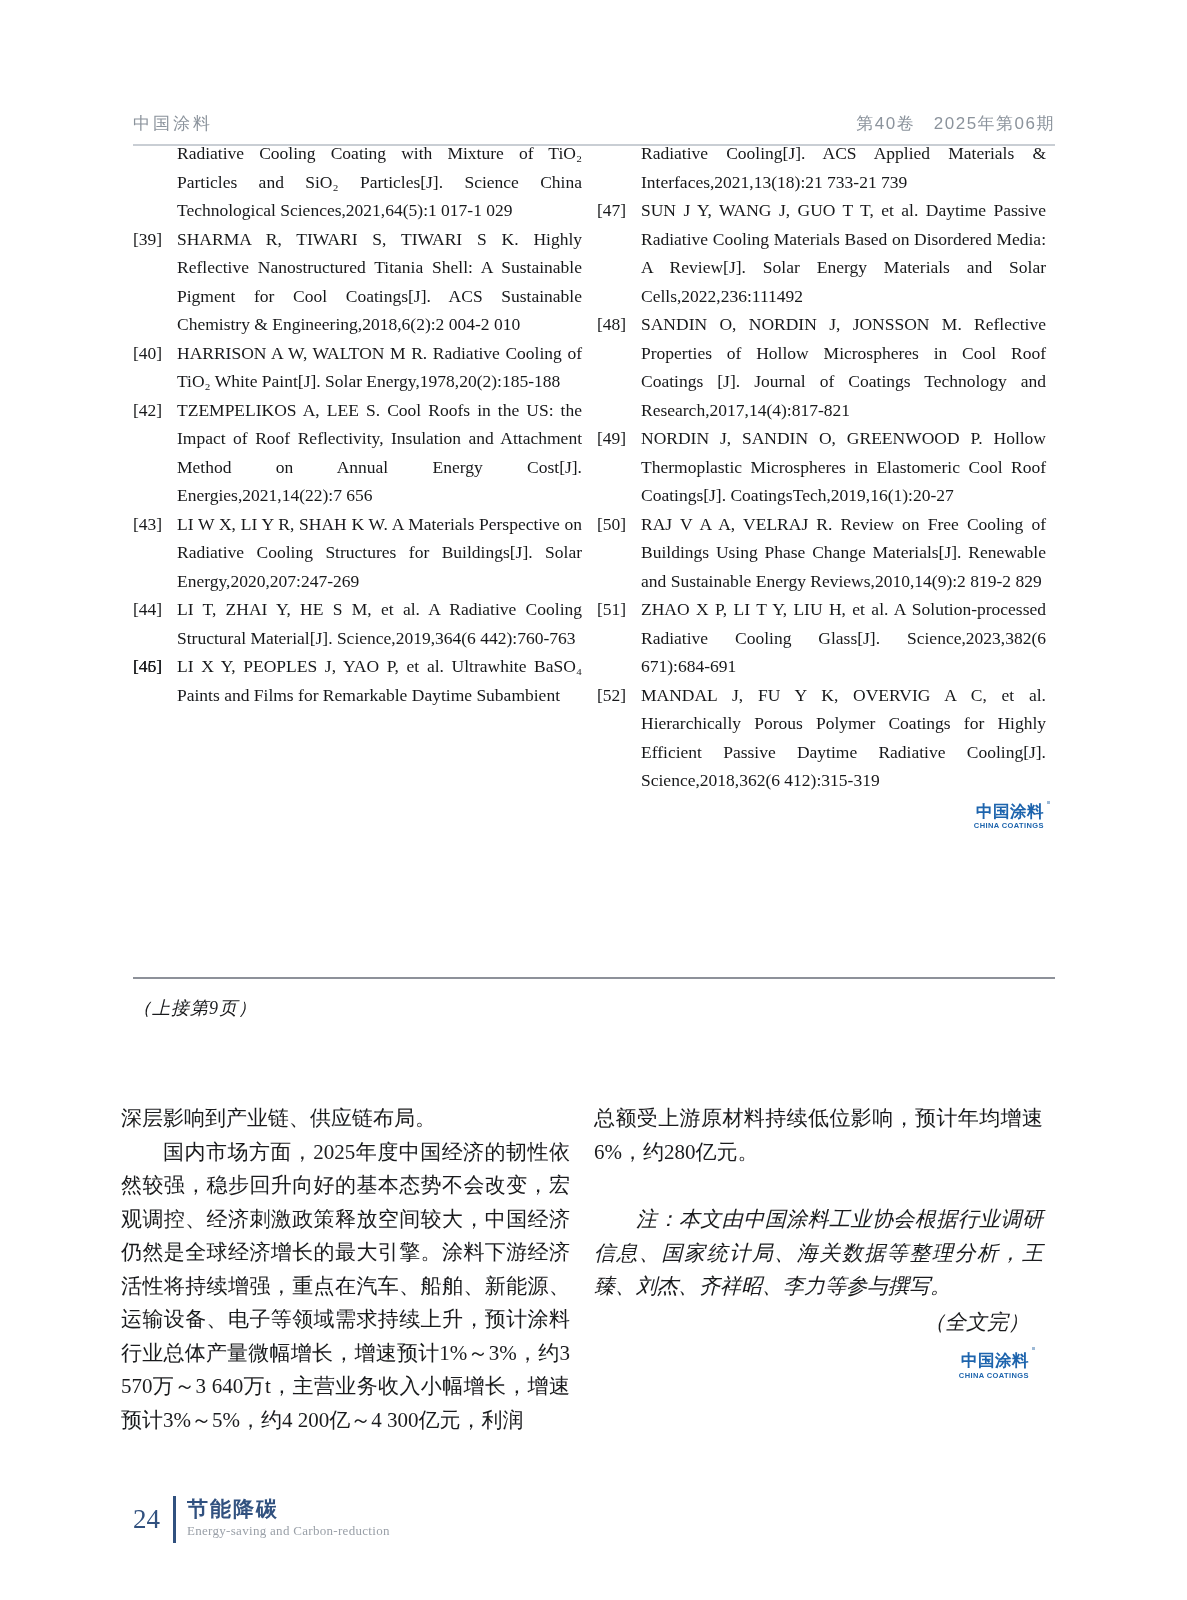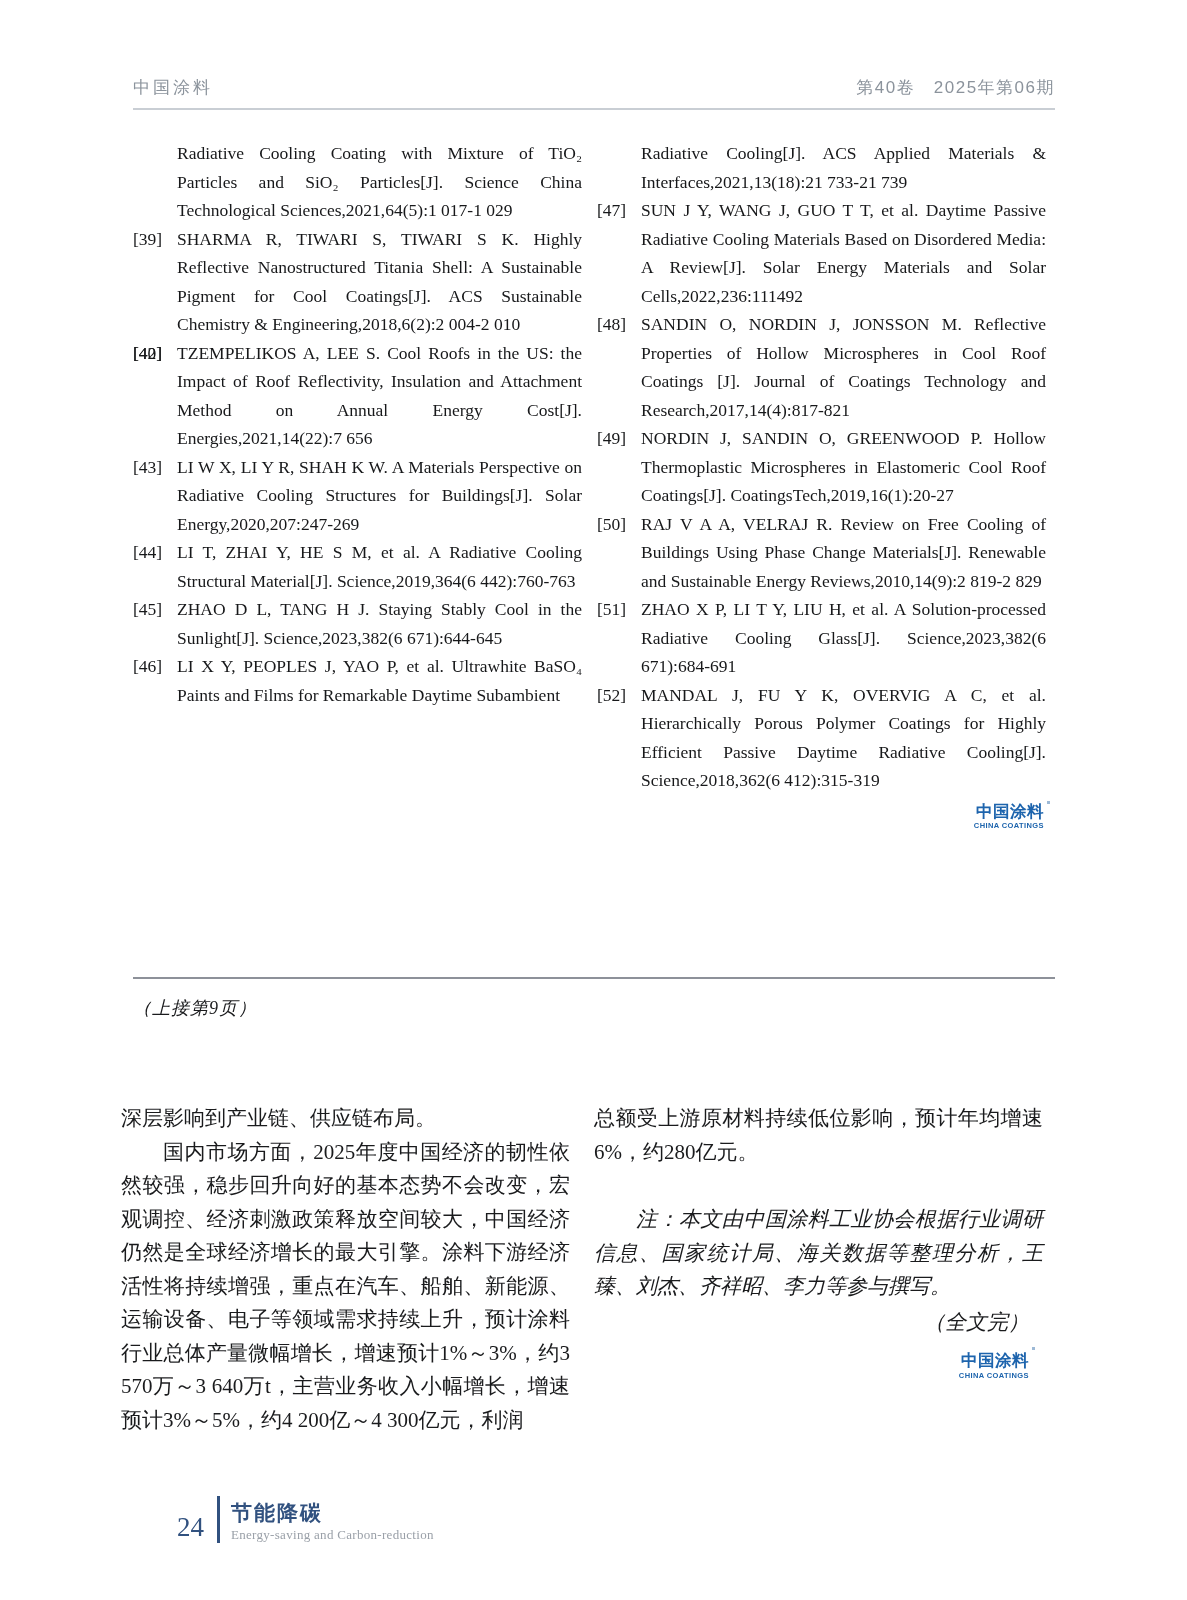--- a/index.html
+++ b/index.html
@@ -14,21 +14,21 @@
 
   
   .running-head {
     position:absolute; left:133px; right:132px; top:76px;
     display:flex; justify-content:space-between; align-items:flex-end;
     font-family:"Liberation Sans","DejaVu Sans",sans-serif;
     font-size:17px; color:#8b939c; letter-spacing:3px;
     padding-bottom:9px;
     border-bottom:2px solid #c9ced4;
   }
-  .running-head .vol { letter-spacing:1.5px; }
+  .running-head .vol { letter-spacing:1.5px;margin-top:36px; }
 
   
   .refs {
     position:absolute; top:139px; left:133px; width:922px;
     display:flex; gap:15px;
   }
   .refs .col { width:449px; }
   .ref {
     position:relative;
     padding-left:44px;
@@ -76,21 +76,21 @@
   .article .col { width:449px; }
   .article p { margin:0; text-align:justify; }
   .p-indent { text-indent:2em; }
   .p-note { text-indent:2em; font-style:italic; margin-top:34px !important; }
   .p-end { text-align:right !important; font-style:italic; padding-right:14px; margin-top:2px !important; }
   .logo-after-article { margin-top:10px; padding-right:14px; }
 
   
   .footer {
     position:absolute; left:133px; top:1496px;
-    display:flex; align-items:flex-end;margin-left:44px;
+    display:flex; align-items:flex-start;
   }
   .page-num {
     font-size:27px; color:#31517f; padding-top:8px;
     font-family:"Liberation Serif","DejaVu Serif",serif;
   }
   .footer-bar { width:3px; height:47px; background:#31517f; margin:0 11px 0 13px; }
   .footer-titles { display:flex; flex-direction:column; justify-content:center; }
   .footer-cn {
     font-family:"Liberation Sans","DejaVu Sans",sans-serif;
     font-size:21px; font-weight:bold; color:#31517f; letter-spacing:2px; line-height:1.2;
@@ -107,25 +107,25 @@
 
   <div class="running-head">
     <span>中国涂料</span>
     <span class="vol">第40卷　2025年第06期</span>
   </div>
 
   <div class="refs">
     <div class="col">
         <div class="ref"><span class="ref-num"></span><span class="ref-text">Radiative Cooling Coating with Mixture of TiO₂ Particles and SiO₂ Particles[J]. Science China Technological Sciences,2021,64(5):1 017-1 029</span></div>
         <div class="ref"><span class="ref-num">[39]</span><span class="ref-text">SHARMA R, TIWARI S, TIWARI S K. Highly Reflective Nanostructured Titania Shell: A Sustainable Pigment for Cool Coatings[J]. ACS Sustainable Chemistry &amp; Engineering,2018,6(2):2 004-2 010</span></div>
-        <div class="ref"><span class="ref-num">[40]</span></div>
+        <div class="ref"><span class="ref-num">[40]</span><span class="ref-text">HARRISON A W, WALTON M R. Radiative Cooling of TiO₂ White Paint[J]. Solar Energy,1978,20(2):185-188</span></div>
         <div class="ref"><span class="ref-num">[42]</span><span class="ref-text">TZEMPELIKOS A, LEE S. Cool Roofs in the US: the Impact of Roof Reflectivity, Insulation and Attachment Method on Annual Energy Cost[J]. Energies,2021,14(22):7 656</span></div>
         <div class="ref"><span class="ref-num">[43]</span><span class="ref-text">LI W X, LI Y R, SHAH K W. A Materials Perspective on Radiative Cooling Structures for Buildings[J]. Solar Energy,2020,207:247-269</span></div>
         <div class="ref"><span class="ref-num">[44]</span><span class="ref-text">LI T, ZHAI Y, HE S M, et al. A Radiative Cooling Structural Material[J]. Science,2019,364(6 442):760-763</span></div>
-        <div class="ref"><span class="ref-num">[45]</span><span class="ref-text">ZHAO D L, TANG H J. Staying Stably Cool in the Sunlight[J]. Science,2023,382(6 671):644-645</span></div>
+        <div class="ref"><span class="ref-num">[45]</span></div>
         <div class="ref"><span class="ref-num">[46]</span><span class="ref-text">LI X Y, PEOPLES J, YAO P, et al. Ultrawhite BaSO₄ Paints and Films for Remarkable Daytime Subambient</span></div>
       </div>
     <div class="col">
       <div>
           <div class="ref"><span class="ref-num"></span><span class="ref-text">Radiative Cooling[J]. ACS Applied Materials &amp; Interfaces,2021,13(18):21 733-21 739</span></div>
           <div class="ref"><span class="ref-num">[47]</span><span class="ref-text">SUN J Y, WANG J, GUO T T, et al. Daytime Passive Radiative Cooling Materials Based on Disordered Media: A Review[J]. Solar Energy Materials and Solar Cells,2022,236:111492</span></div>
           <div class="ref"><span class="ref-num">[48]</span><span class="ref-text">SANDIN O, NORDIN J, JONSSON M. Reflective Properties of Hollow Microspheres in Cool Roof Coatings [J]. Journal of Coatings Technology and Research,2017,14(4):817-821</span></div>
           <div class="ref"><span class="ref-num">[49]</span><span class="ref-text">NORDIN J, SANDIN O, GREENWOOD P. Hollow Thermoplastic Microspheres in Elastomeric Cool Roof Coatings[J]. CoatingsTech,2019,16(1):20-27</span></div>
           <div class="ref"><span class="ref-num">[50]</span><span class="ref-text">RAJ V A A, VELRAJ R. Review on Free Cooling of Buildings Using Phase Change Materials[J]. Renewable and Sustainable Energy Reviews,2010,14(9):2 819-2 829</span></div>
           <div class="ref"><span class="ref-num">[51]</span><span class="ref-text">ZHAO X P, LI T Y, LIU H, et al. A Solution-processed Radiative Cooling Glass[J]. Science,2023,382(6 671):684-691</span></div>

